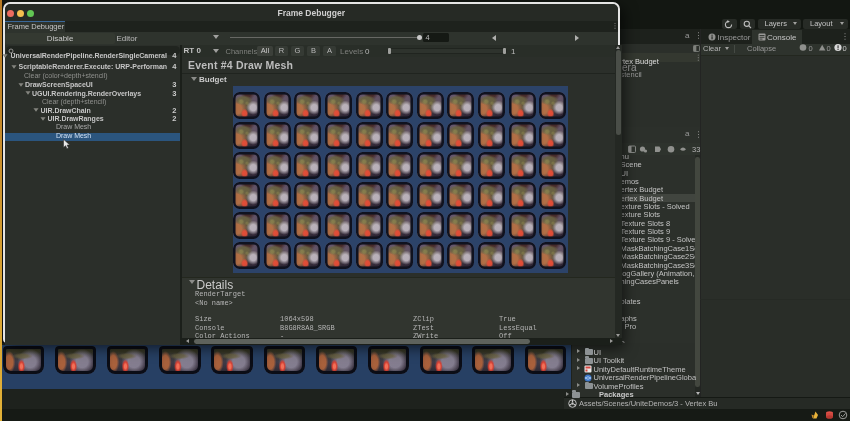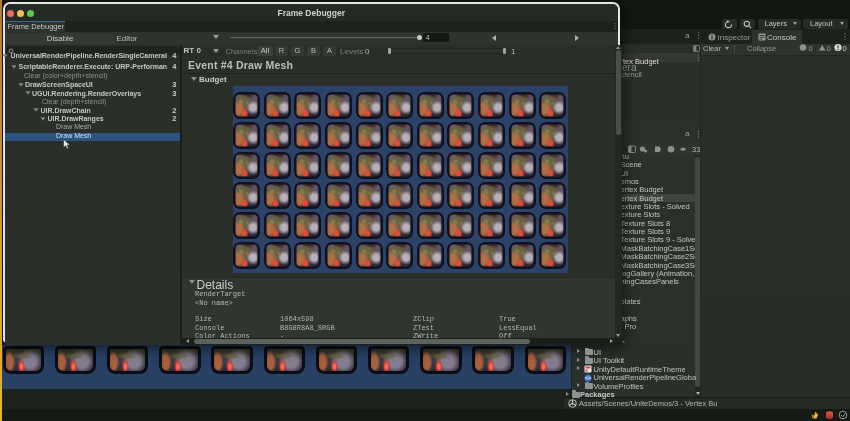--- a/index.html
+++ b/index.html
@@ -112,21 +112,21 @@
       <svg class="abs" style="left:584px;top:373.8px;" width="8" height="8" viewBox="0 0 8 8">
         <circle cx="4" cy="4" r="3.5" fill="#3c76c8"></circle>
         <path d="M1 4 Q4 1.5 7 4 Q4 6.5 1 4" fill="none" stroke="#bcd4f0" stroke-width="0.8"></path>
       </svg>
       <div class="t" style="left: 593.5px; top: 373.3px; font-size: 7.5px; color: rgb(194, 194, 194);">UniversalRenderPipelineGlobalSet</div>
       <div class="abs" style="left: 577px; top: 383.3px; width: 0px; height: 0px; border-top: 2.8px solid transparent; border-bottom: 2.8px solid transparent; border-left: 3.8px solid rgb(139, 140, 137);"></div>
       <div class="fold" style="left: 584.5px; top: 383.3px;"></div>
       <div class="t" style="left: 593.5px; top: 381.8px; font-size: 7.5px; color: rgb(194, 194, 194);">VolumeProfiles</div>
       <div class="abs" style="left: 565.5px; top: 391.5px; width: 0px; height: 0px; border-top: 2.8px solid transparent; border-bottom: 2.8px solid transparent; border-left: 3.8px solid rgb(139, 140, 137);"></div>
       <div class="fold" style="left: 571.5px; top: 391.5px;"></div>
-      <div class="t" style="left: 564px; top: 390px; font-size: 7.5px; font-weight: bold; color: rgb(200, 200, 200); padding-left: 16px;">Packages</div>
+      <div class="t" style="left: 583px; top: 390px; font-size: 7.5px; font-weight: bold; color: rgb(200, 200, 200); padding-left: 16px;">Packages</div>
     </div>
   <div class="abs" id="statusbar"></div>
   <div class="abs" id="bottomstrip"></div>
   <div id="rightstuff">
       <div class="abs" style="position: absolute; left: 721.5px; top: 18.5px; width: 15.5px; height: 10px; background: rgb(39, 43, 38); border-radius: 2px;"></div>
       <div class="abs" style="position: absolute; left: 739.5px; top: 18.5px; width: 15.5px; height: 10px; background: rgb(39, 43, 38); border-radius: 2px;"></div>
       <div class="abs" style="position: absolute; left: 757.5px; top: 18.5px; width: 43px; height: 10px; background: rgb(39, 43, 38); border-radius: 2px; color: rgb(196, 196, 196); font-size: 7.5px; line-height: 10px; text-align: left; padding-left: 7px;">Layers</div>
       <div class="abs" style="position: absolute; left: 803px; top: 18.5px; width: 45px; height: 10px; background: rgb(39, 43, 38); border-radius: 2px; color: rgb(196, 196, 196); font-size: 7.5px; line-height: 10px; text-align: left; padding-left: 7px;">Layout</div>
       <div class="abs" style="left: 793px; top: 21.5px; width: 0px; height: 0px; border-left: 2.5px solid transparent; border-right: 2.5px solid transparent; border-top: 3.5px solid rgb(160, 160, 158);"></div>
       <div class="abs" style="left: 840px; top: 21.5px; width: 0px; height: 0px; border-left: 2.5px solid transparent; border-right: 2.5px solid transparent; border-top: 3.5px solid rgb(160, 160, 158);"></div>

